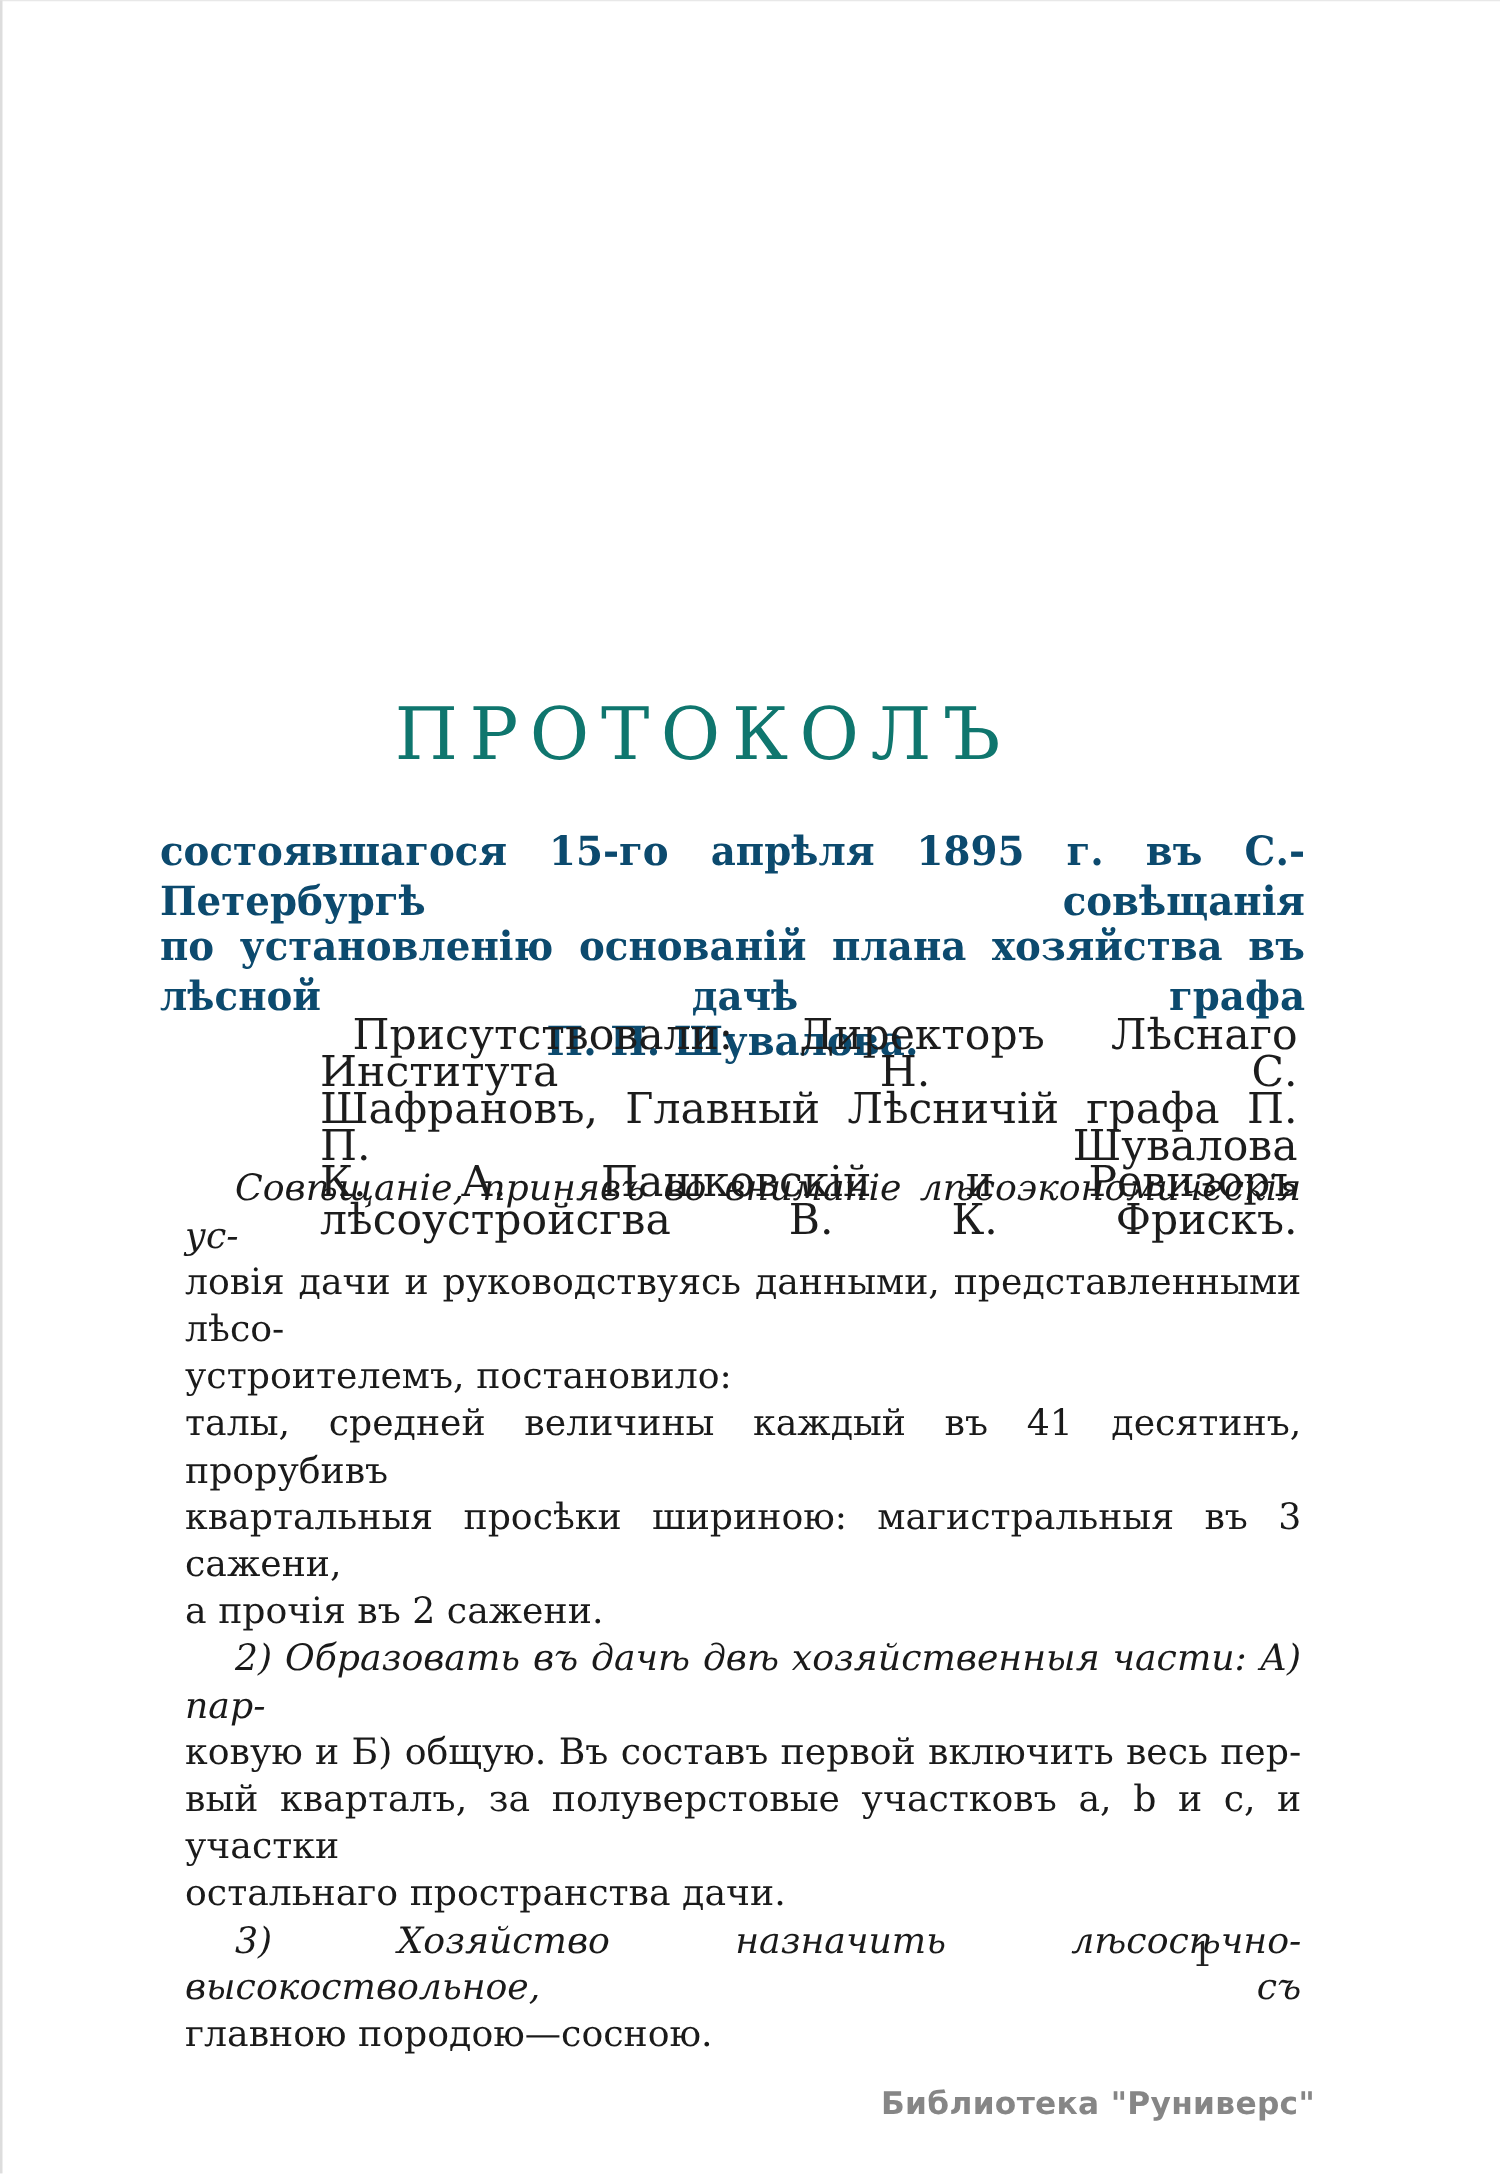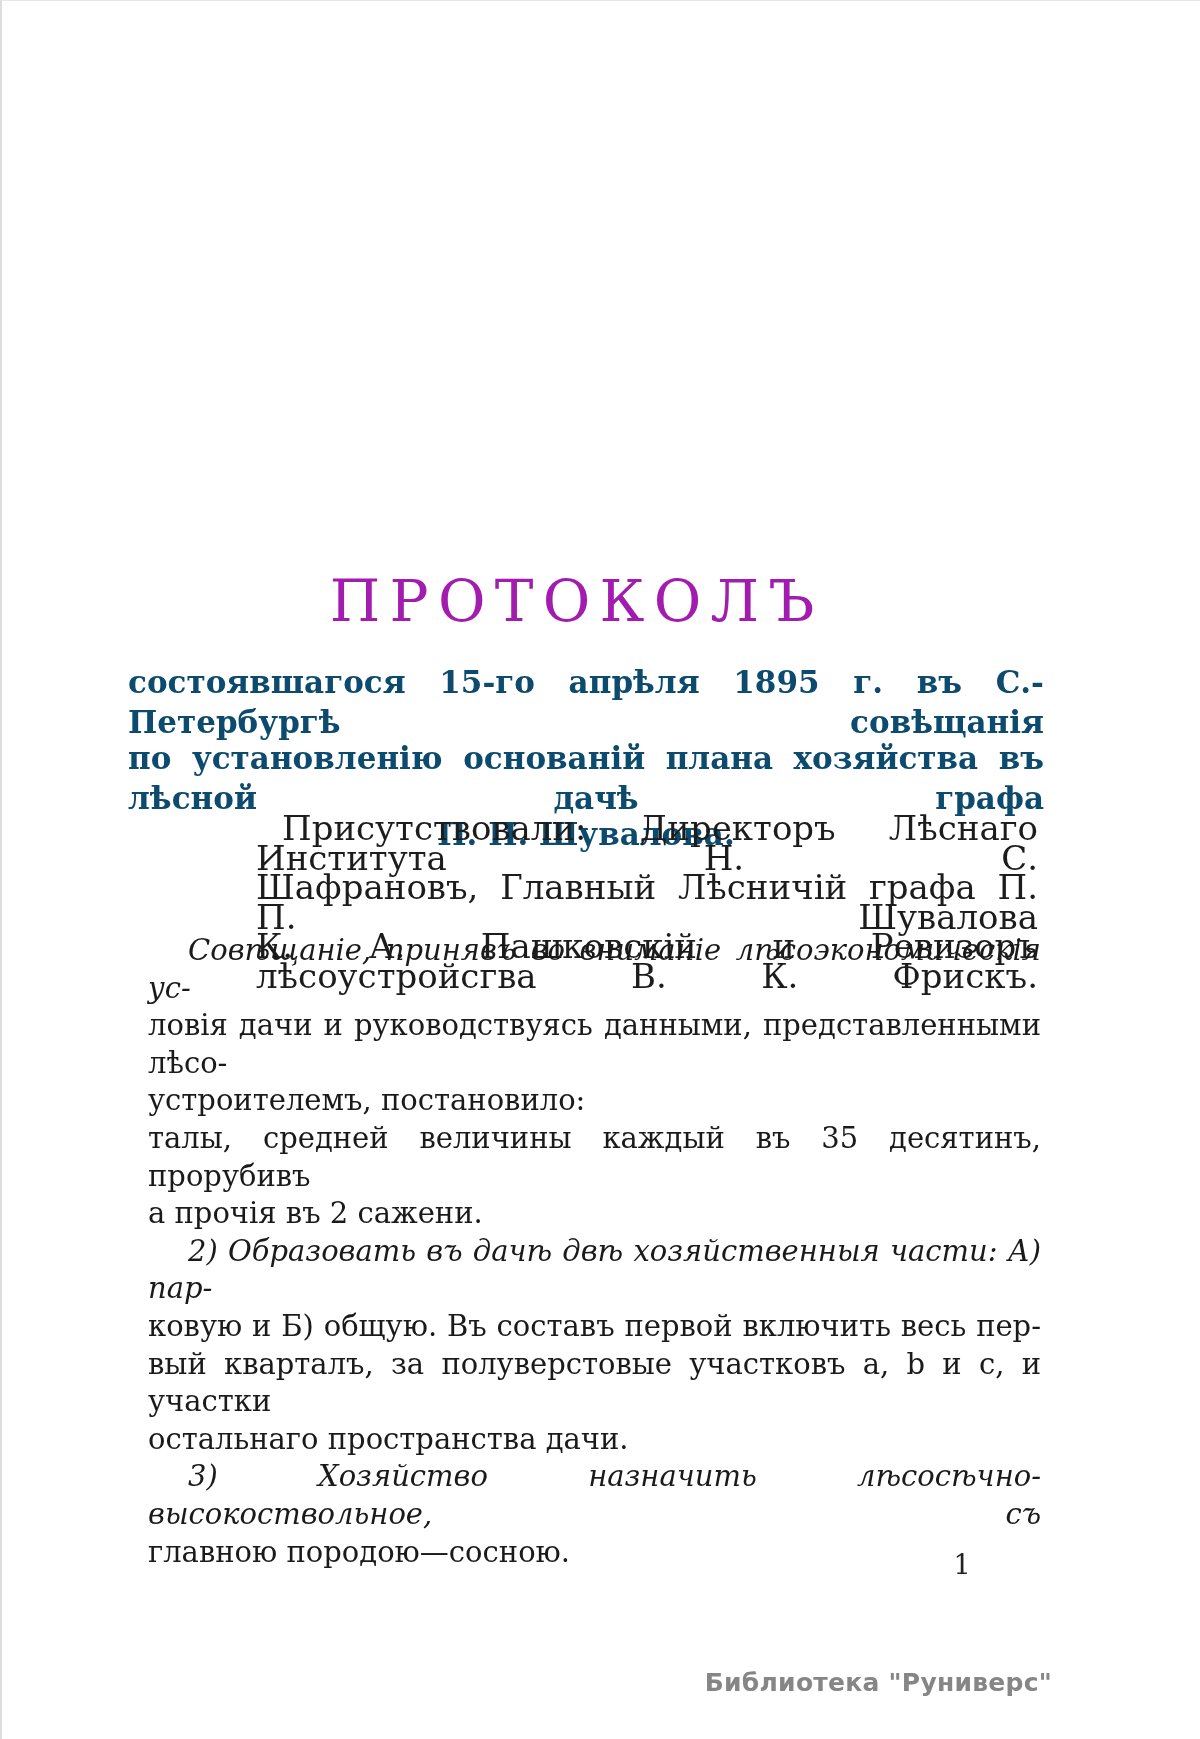--- a/index.html
+++ b/index.html
@@ -9,24 +9,24 @@
     background:#ffffff;
     overflow:hidden;
     font-family:"DejaVu Serif", serif;
     color:#1c1c1c;
   }
   
   .edge-left{position:absolute;left:0;top:0;width:2px;height:100%;background:#cfcfcf;opacity:.7;}
   .edge-top{position:absolute;left:0;top:0;width:100%;height:1px;background:#e2e2e2;opacity:.8;}
 
   .doc-title{
-    position:absolute;left:0;top:558px;width:1116px;margin:14px;
+    position:absolute;left:0;top:558px;width:1116px;margin:0;
     font-size:58px;font-weight:400;line-height:1;
     text-align:center;letter-spacing:.16em;text-indent:.16em;
-    color:#a21caf;
+    color:#0f766e;
   }
 
   .subtitle{
     position:absolute;left:128px;top:662px;width:916px;
     font-weight:700;font-size:31px;line-height:38px;
     color:#0c4a6e;
   }
   .subtitle .sline{transform:scaleY(1.04);transform-origin:top left;}
 
   .attendees{
@@ -81,21 +81,22 @@
   </div>
 
   <div class="body-text">
     <div class="para">
       <div class="jl indent">Совѣщаніе, принявъ во вниманіе лѣсоэкономическія ус-</div>
       <div class="jl">ловія дачи и руководствуясь данными, представленными лѣсо-</div>
       <div class="ll">устроителемъ, постановило:</div>
     </div>
 
     <div class="para">
-      <div class="jl">талы, средней величины каждый въ 35 десятинъ, прорубивъ</div>
+      <div class="jl">талы, средней величины каждый въ 41 десятинъ, прорубивъ</div>
+      <div class="jl">квартальныя просѣки шириною: магистральныя въ 3 сажени,</div>
       <div class="ll">а прочія въ 2 сажени.</div>
     </div>
 
     <div class="para">
       <div class="jl indent">2) Образовать въ дачѣ двѣ хозяйственныя части: А) пар-</div>
       <div class="jl">ковую и Б) общую. Въ составъ первой включить весь пер-</div>
       <div class="jl">вый кварталъ, за полуверстовые участковъ a, b и c, и участки</div>
       <div class="ll">остальнаго пространства дачи.</div>
     </div>
 

